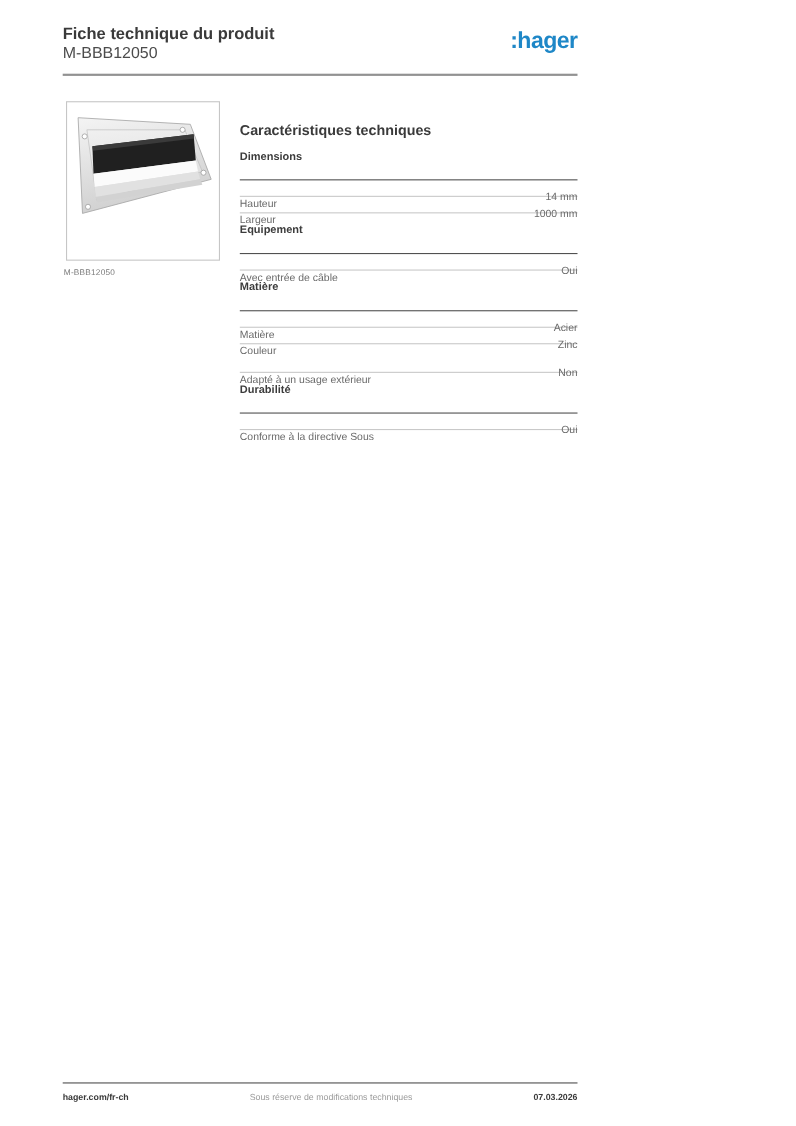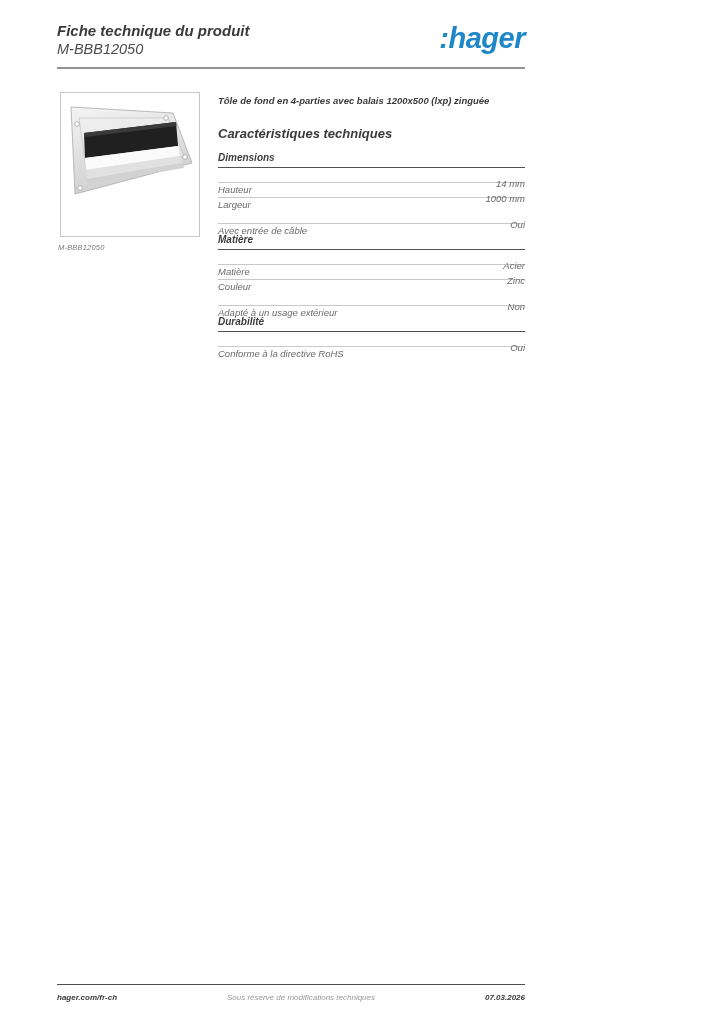--- a/index.html
+++ b/index.html
@@ -7,21 +7,20 @@
   body {
     font-family: "Liberation Sans", "DejaVu Sans", sans-serif;
     color: #3c3c3c;
   }
   .page {
     position: relative;
     width: 582px;
     height: 1024px;
     background: #ffffff;
     overflow: hidden;
-    font-style: italic;
   }
 
   
   .header {
     position: absolute;
     left: 57px;
     right: 57px;
     top: 21px;
     display: flex;
     justify-content: space-between;
@@ -33,21 +32,21 @@
     color: #3a3a3a;
     line-height: 19px;
   }
   .product-ref {
     font-size: 14.5px;
     font-weight: normal;
     color: #4b4b4b;
     line-height: 18px;
   }
   .logo {
-    font-size: 29px;
+    font-size: 21px;
     font-weight: bold;
     letter-spacing: -0.5px;
     line-height: 30px;
     margin-top: 2px;
   }
   .header-rule {
     position: absolute;
     left: 57px;
     right: 57px;
     top: 67px;
@@ -95,21 +94,21 @@
     margin-top: 21px;
     line-height: 12px;
   }
   .section { margin-top: 13px; }
   .section + .section { margin-top: 11px; }
   .section-title {
     font-size: 10px;
     font-weight: bold;
     color: #3c3c3c;
     line-height: 10px;
-    padding-bottom: 4px;
+    padding-bottom: 15px;
     border-bottom: 1px solid #515151;
   }
   .row {
     display: flex;
     justify-content: space-between;
     align-items: center;
     height: 15px;
     border-bottom: 1px solid #c9c9c9;
     font-size: 9.5px;
     color: #6a6a6a;
@@ -181,36 +180,36 @@
 
       <circle cx="16" cy="31" r="2.3" fill="#ffffff" stroke="#9b9b9b" stroke-width="0.7"></circle>
       <circle cx="105" cy="25" r="2.3" fill="#ffffff" stroke="#9b9b9b" stroke-width="0.7"></circle>
       <circle cx="124" cy="64" r="2.3" fill="#ffffff" stroke="#9b9b9b" stroke-width="0.7"></circle>
       <circle cx="19" cy="95" r="2.3" fill="#ffffff" stroke="#9b9b9b" stroke-width="0.7"></circle>
     </svg>
   </div>
   <div class="image-caption">M-BBB12050</div>
 
   <div class="content">
-    <p class="description">Tôle de fond en 4-parties avec balais 1200x500 (lxp) zinguée</p>
     <h2 class="char-title">Caractéristiques techniques</h2>
 
     <div class="section">
       <div class="section-title">Dimensions</div>
       <div class="row">
         <span class="label">Hauteur</span>
         <span class="value">14 mm</span>
       </div>
       <div class="row">
         <span class="label">Largeur</span>
         <span class="value">1000 mm</span>
       </div>
     </div>
 
     <div class="section">
+      <div class="section-title">Equipement</div>
       <div class="row">
         <span class="label">Avec entrée de câble</span>
         <span class="value">Oui</span>
       </div>
     </div>
 
     <div class="section">
       <div class="section-title">Matière</div>
       <div class="row">
         <span class="label">Matière</span>
@@ -225,21 +224,21 @@
     <div class="section">
       <div class="row">
         <span class="label">Adapté à un usage extérieur</span>
         <span class="value">Non</span>
       </div>
     </div>
 
     <div class="section">
       <div class="section-title">Durabilité</div>
       <div class="row">
-        <span class="label">Conforme à la directive RoHS</span>
+        <span class="label">Conforme à la directive Sous</span>
         <span class="value">Oui</span>
       </div>
     </div>
   </div>
 
   <div class="footer">
     <div class="footer-rule"></div>
     <div class="footer-row">
       <span class="footer-left">hager.com/fr-ch</span>
       <span class="footer-center">Sous réserve de modifications techniques</span>

